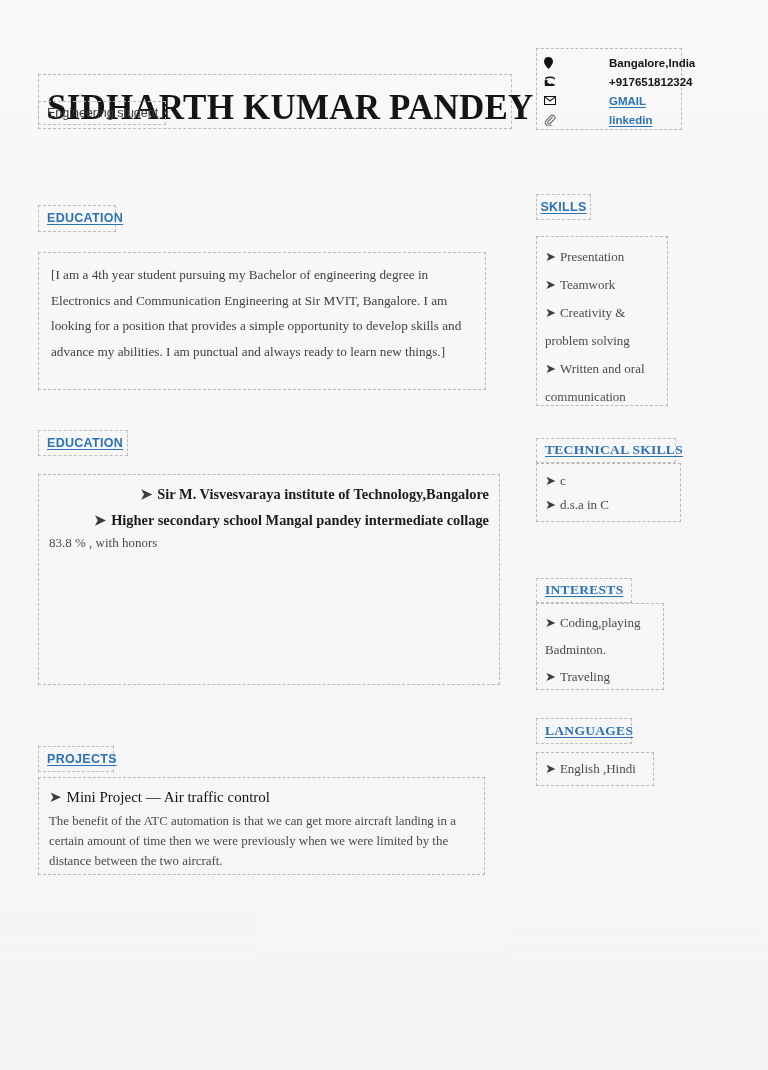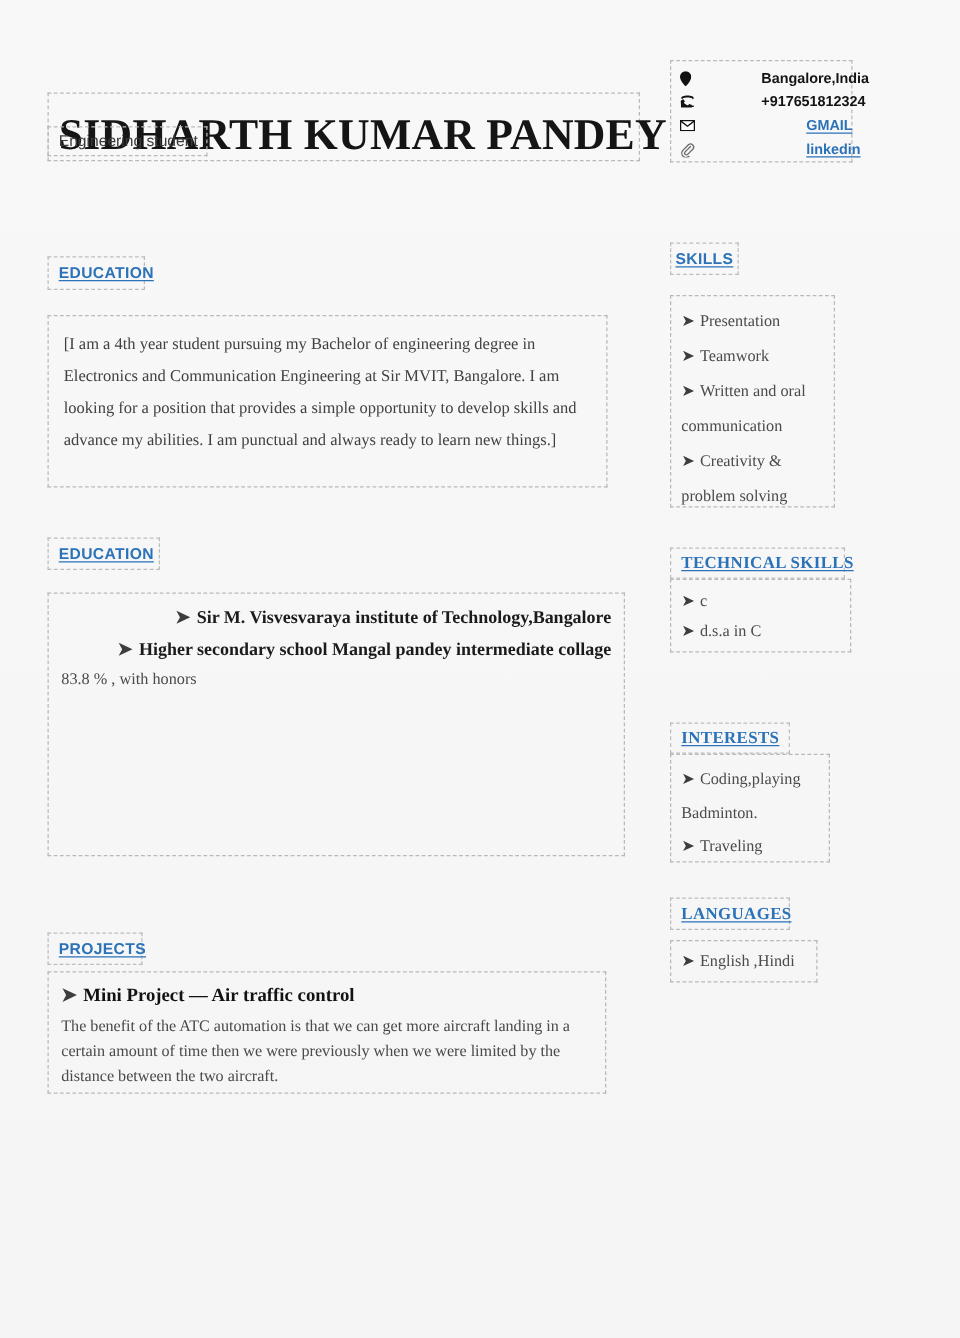--- a/index.html
+++ b/index.html
@@ -92,21 +92,21 @@
     flex: 0 0 17px;
     font-size: 11px;
     color: #161616;
     line-height: 1;
     display: flex;
     align-items: center;
   }
   .c-txt { color: #141414; font-weight: bold; white-space: nowrap; }
   .c-link {
     color: #2b72b8; font-weight: bold; text-decoration: underline;
-    text-underline-offset: 2px; white-space: nowrap; margin-left: 36px;
+    text-underline-offset: 2px; white-space: nowrap;
   }
 
   
   #objective-head { left: 38px; top: 205px; width: 78px; height: 27px; }
   #objective-box {
     left: 38px; top: 252px; width: 448px; height: 138px;
     padding: 9px 12px;
   }
   #objective-box p {
     margin: 0;
@@ -141,21 +141,21 @@
     color: #4a4a4a;
     line-height: 22px;
     margin: 0;
     white-space: nowrap;
   }
   .edu-entry { margin-bottom: 4px; }
   .edu-entry:last-child { margin-bottom: 0; }
 
   .proj-title {
     font-size: 15px;
-    font-weight: bold;
+    font-weight: normal;
     color: #121212;
     line-height: 23px;
     margin: 0 0 2px 0;
     white-space: nowrap;
   }
   .proj-title .arw { margin-right: 5px; }
   .proj-body {
     margin: 0;
     font-size: 12.9px;
     color: #4a4a4a;
@@ -280,22 +280,22 @@
     <p class="proj-title"><span class="arw">➤</span><span>Mini Project — Air traffic control</span></p>
     <p class="proj-body">The benefit of the ATC  automation is that we can get more aircraft landing in a certain amount of time then we were previously when we were limited by the distance between the two aircraft.</p>
   </div>
 
   <div class="sec-head head-sans" id="skills-head">
     <span>SKILLS</span>
   </div>
   <div class="dbox" id="skills-box">
     <p class="r-item"><span class="arw">➤</span><span>Presentation</span></p>
     <p class="r-item"><span class="arw">➤</span><span>Teamwork</span></p>
+    <p class="r-item"><span class="arw">➤</span><span>Creativity &amp; problem solving</span></p>
     <p class="r-item"><span class="arw">➤</span><span>Written and oral communication</span></p>
-    <p class="r-item"><span class="arw">➤</span><span>Creativity &amp; problem solving</span></p>
   </div>
 
   <div class="sec-head head-serif" id="tech-head">
     <span>TECHNICAL SKILLS</span>
   </div>
   <div class="dbox" id="tech-box">
     <p class="r-item tech-item"><span class="arw">➤</span><span>c</span></p>
     <p class="r-item tech-item"><span class="arw">➤</span><span>d.s.a  in C</span></p>
   </div>
 

